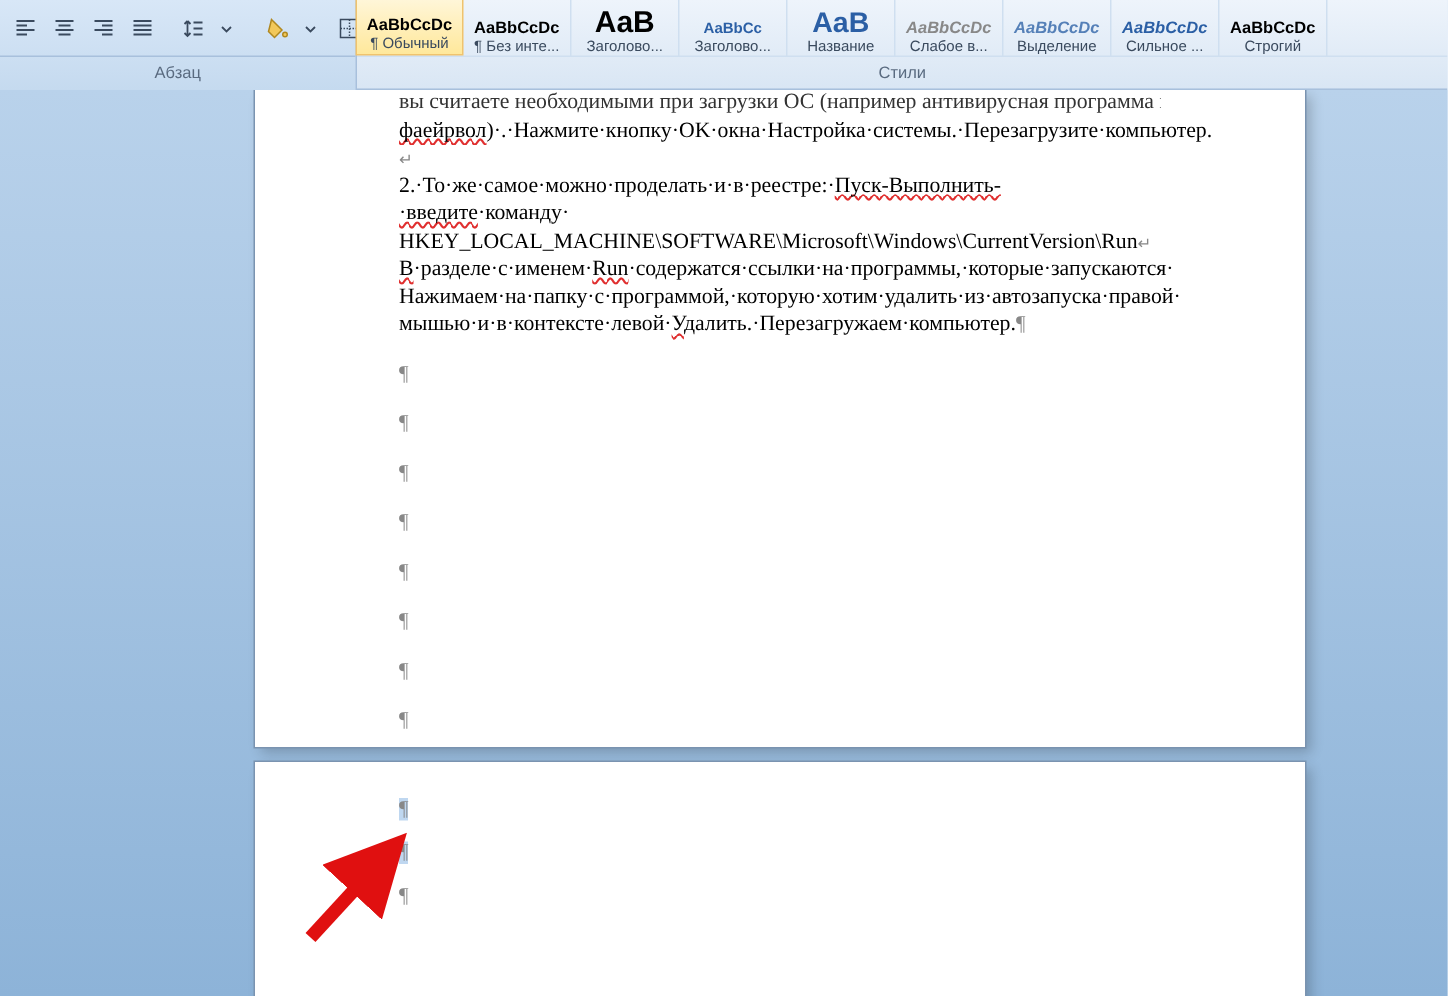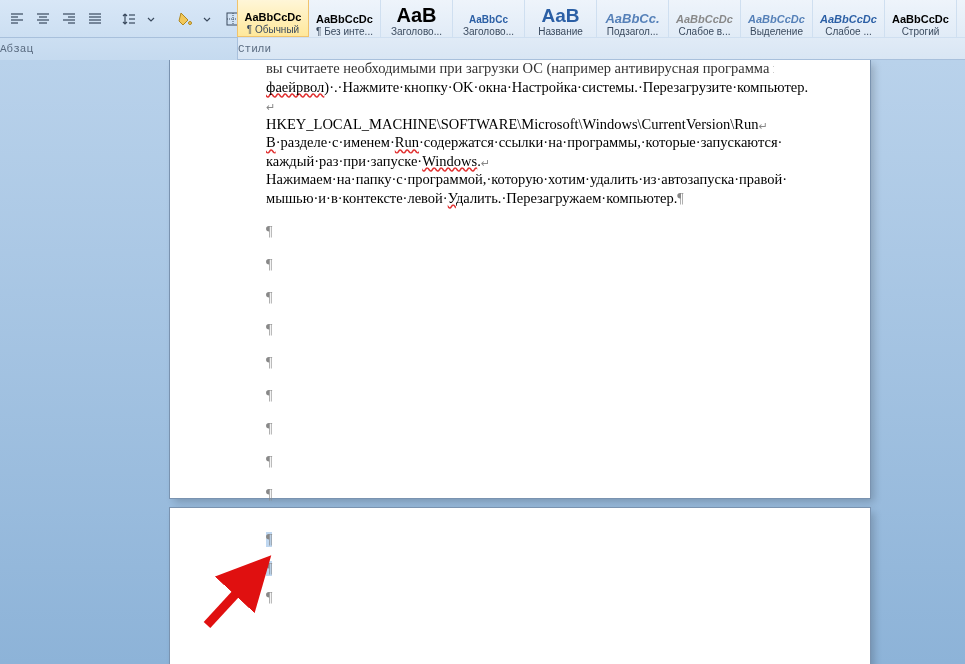--- a/index.html
+++ b/index.html
@@ -4,21 +4,21 @@
 <style>
   * { box-sizing: border-box; margin: 0; padding: 0; }
   html, body { width: 965px; height: 664px; overflow: hidden; font-family: "Segoe UI", Tahoma, sans-serif; font-size: 11px; }
   body { background: linear-gradient(#cfe0f4, #bcd4ec); }
 
   
   .ribbon { position: relative; height: 60px; width: 100%; }
   .ribbon-left { position: absolute; left: 0; top: 0; width: 238px; height: 60px;
     background: linear-gradient(#d8e7f7, #c5daef); border-right: 1px solid #a8c0dc; }
   .ribbon-left-inner { height: 38px; border-bottom: 1px solid #a8c0dc; padding: 4px 6px; display:flex; align-items:center; gap:4px; }
-  .section-label { height: 22px; line-height: 22px; text-align: left; color: #5a6b80; font-size: 11px; font-family: Liberation Mono, monospace; }
+  .section-label { height: 22px; line-height: 22px; text-align: center; color: #5a6b80; font-size: 11px; }
   .btn { display:inline-flex; align-items:center; justify-content:center; height:22px; min-width:22px;
     border:1px solid transparent; border-radius:3px; background:transparent; cursor:pointer; }
   .btn svg { width:16px; height:16px; }
   .sep { width:1px; height:22px; background:#a8c0dc; margin:0 2px; }
   .split { display:inline-flex; }
   .split .caret { width:10px; }
 
   .ribbon-right { position: absolute; left: 238px; right: 0; top: 0; height: 60px;
     background: linear-gradient(#eef4fb, #d9e6f4); border-bottom: 1px solid #a8c0dc; }
   .styles-row { display:flex; height:38px; border-bottom:1px solid #cfdff0; }
@@ -162,52 +162,48 @@
         </div>
         <div class="style-item">
           <div class="style-preview" style="color: rgb(43, 95, 165); font-size: 10px;">AaBbCc</div>
           <div class="style-caption">Заголово...</div>
         </div>
         <div class="style-item">
           <div class="style-preview" style="color: rgb(43, 95, 165); font-size: 19px;">AaB</div>
           <div class="style-caption">Название</div>
         </div>
         <div class="style-item">
-          <div class="style-preview" style="color: rgb(85, 128, 184); font-size: 13px; font-style: italic;">AaBbCc.</div>
-          <div class="style-caption">Подзагол...</div>
-        </div>
-        <div class="style-item">
           <div class="style-preview" style="color: rgb(136, 136, 136); font-size: 11px; font-style: italic;">AaBbCcDc</div>
           <div class="style-caption">Слабое в...</div>
         </div>
         <div class="style-item">
           <div class="style-preview" style="color: rgb(85, 128, 184); font-size: 11px; font-style: italic;">AaBbCcDc</div>
           <div class="style-caption">Выделение</div>
         </div>
         <div class="style-item">
           <div class="style-preview" style="color: rgb(43, 95, 165); font-size: 11px; font-style: italic;">AaBbCcDc</div>
-          <div class="style-caption">Слабое ...</div>
+          <div class="style-caption">Сильное ...</div>
         </div>
         <div class="style-item">
           <div class="style-preview" style="color: rgb(0, 0, 0); font-size: 11px;">AaBbCcDc</div>
           <div class="style-caption">Строгий</div>
         </div>
       </div>
     <div class="section-label">Стили</div>
   </div>
 </div>
 
 <div class="doc-area">
   <div class="page page1">
     <div class="page-inner dotsp">
       <p class="cutoff"><span>вы считаете необходимыми при загрузки ОС (например антивирусная программа или</span></p>
       <p><span class="squig-red">фаейрвол</span><span>)·.·Нажмите·кнопку·OK·окна·Настройка·системы.·Перезагрузите·компьютер.</span><span class="linebreak">↵</span></p>
+      <p><span>2.·То·же·самое·можно·проделать·и·в·реестре:·</span><span class="squig-red">Пуск-Выполнить-·введите</span><span>·команду·</span></p>
       <p><span>HKEY_LOCAL_MACHINE\SOFTWARE\Microsoft\Windows\CurrentVersion\Run</span><span class="linebreak">↵</span></p>
       <p><span class="squig-red">В</span><span>·разделе·с·именем·</span><span class="squig-red">Run</span><span>·содержатся·ссылки·на·программы,·которые·запускаются·</span></p>
-      <p><span>каждый·раз·при·запуске·</span><span class="squig-red">Windows</span><span>.</span><span class="linebreak">↵</span></p>
       <p><span>Нажимаем·на·папку·с·программой,·которую·хотим·удалить·из·автозапуска·правой·</span></p>
       <p><span>мышью·и·в·контексте·левой·</span><span class="squig-red">У</span><span>далить.·Перезагружаем·компьютер.</span><span class="para-end">¶</span></p>
       <p style="margin-top:14px"><span class="para-end">¶</span></p>
       <p style="margin-top:14px"><span class="para-end">¶</span></p>
       <p style="margin-top:14px"><span class="para-end">¶</span></p>
       <p style="margin-top:14px"><span class="para-end">¶</span></p>
       <p style="margin-top:14px"><span class="para-end">¶</span></p>
       <p style="margin-top:14px"><span class="para-end">¶</span></p>
       <p style="margin-top:14px"><span class="para-end">¶</span></p>
       <p style="margin-top:14px"><span class="para-end">¶</span></p>

